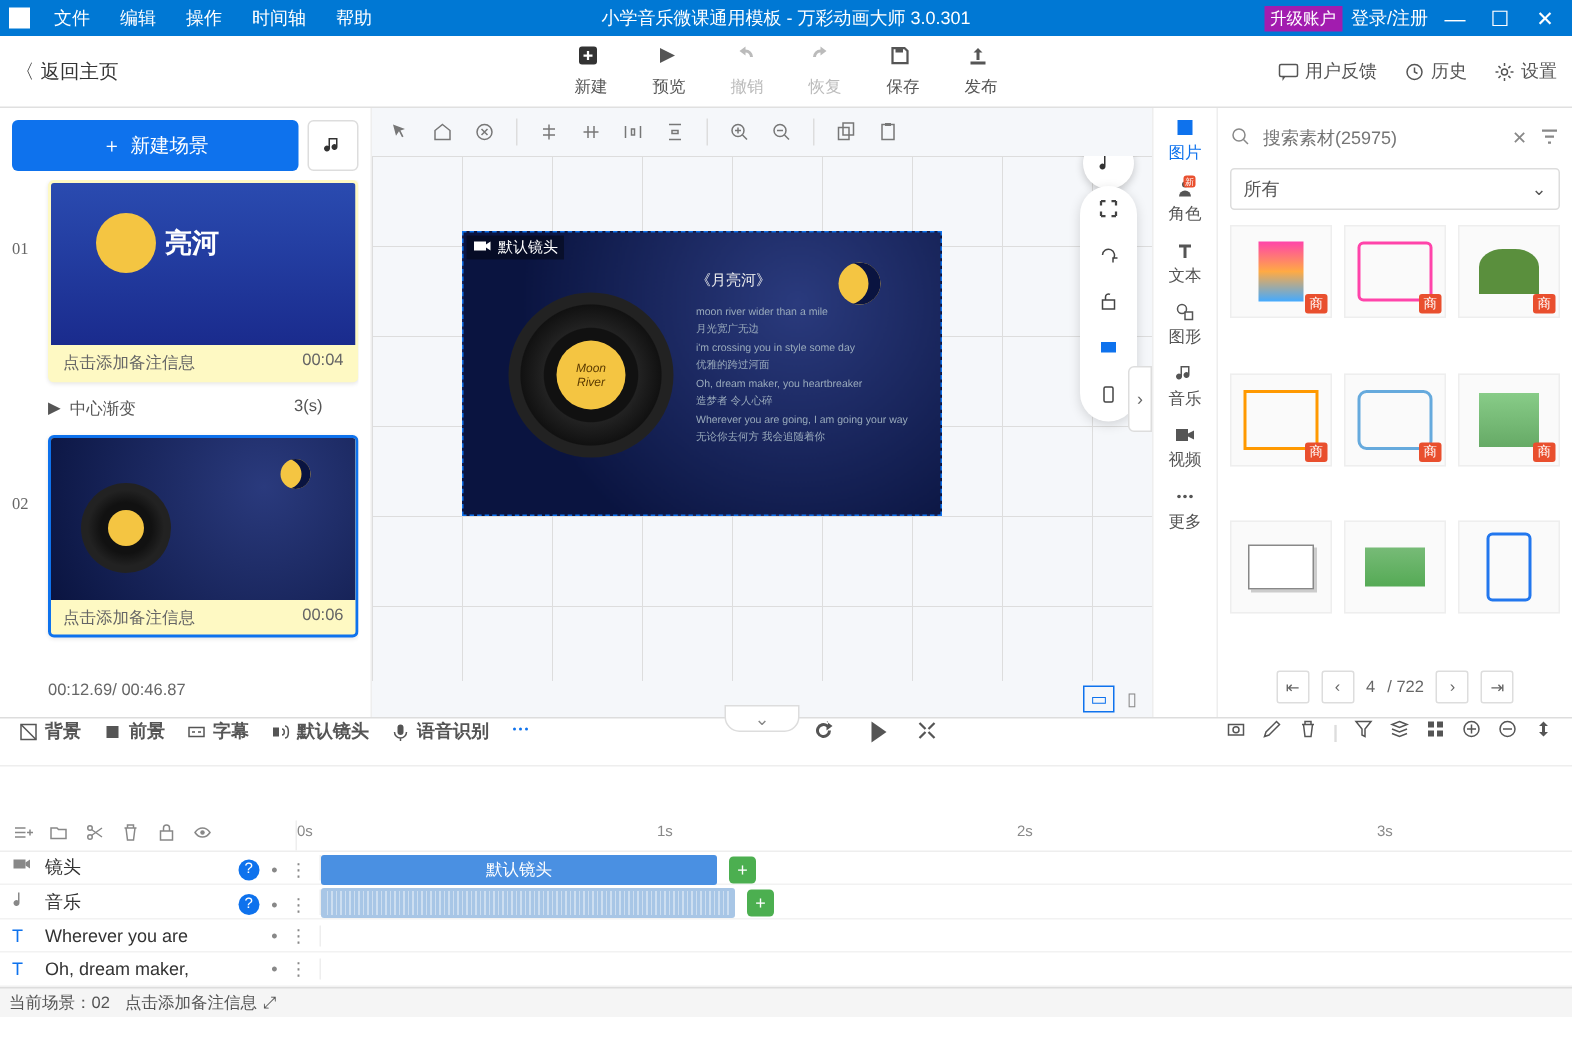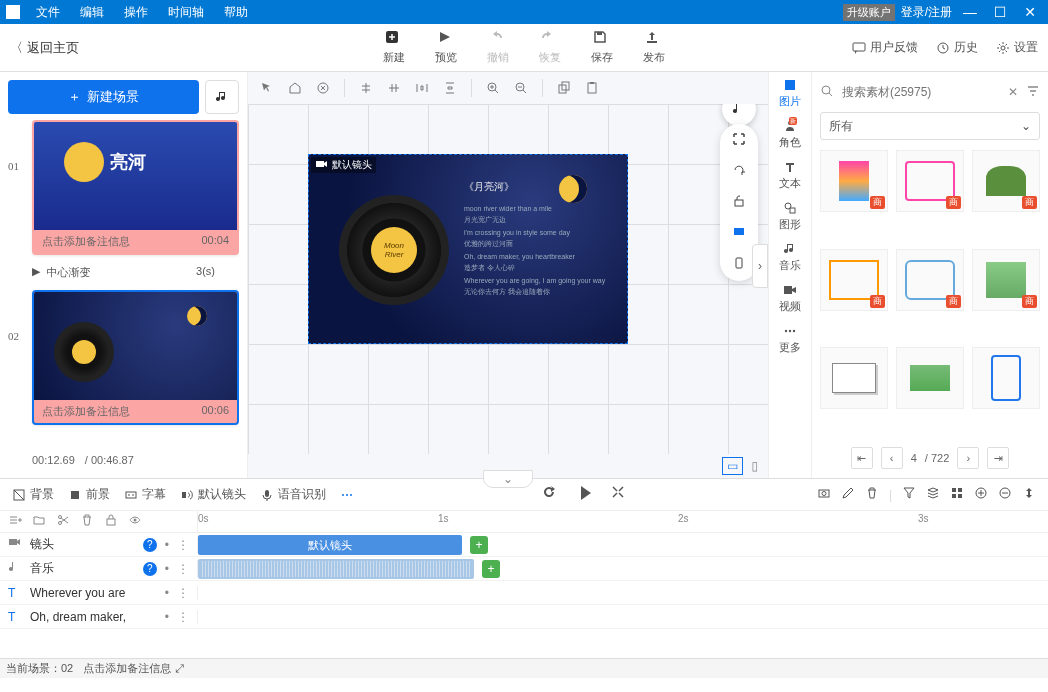--- a/index.html
+++ b/index.html
@@ -2,46 +2,46 @@
 <html><head>
 <meta charset="utf-8">
 <style>
 * { margin: 0; padding: 0; box-sizing: border-box; font-family: "Microsoft YaHei", Arial, sans-serif; }
 body { width: 1048px; height: 692px; background: #fff; overflow: hidden; font-size: 12px; color: #333; }
 .titlebar { height: 24px; background: #0078d4; display: flex; align-items: center; padding: 0 6px; color: #fff; position: relative; }
 .titlebar .logo { width: 14px; height: 14px; background: #fff; margin-right: 6px; }
 .titlebar .menu-item { padding: 0 10px; cursor: pointer; font-size: 12px; }
 .titlebar .center { position: absolute; left: 50%; transform: translateX(-50%); font-size: 12px; }
 .titlebar .right { margin-left: auto; display: flex; align-items: center; gap: 6px; }
-.titlebar .upgrade { background: #737373; padding: 1px 4px; font-size: 11px; }
+.titlebar .upgrade { background: #a21caf; padding: 1px 4px; font-size: 11px; }
 .titlebar .win-btn { width: 24px; text-align: center; cursor: pointer; font-size: 14px; }
 .toolbar { height: 48px; display: flex; align-items: center; border-bottom: 1px solid #e0e0e0; padding: 0 10px; }
 .toolbar .back { display: flex; align-items: center; gap: 4px; cursor: pointer; font-size: 13px; }
 .toolbar .center-tools { position: absolute; left: 50%; transform: translateX(-50%); display: flex; gap: 30px; }
 .toolbar .tool { display: flex; flex-direction: column; align-items: center; cursor: pointer; color: #555; font-size: 11px; gap: 2px; }
 .toolbar .tool.disabled { color: #bbb; }
 .toolbar .tool svg, .toolbar .tool .ico { width: 18px; height: 18px; fill: currentColor; }
 .toolbar .right-tools { margin-left: auto; display: flex; gap: 18px; }
 .toolbar .right-tool { display: flex; align-items: center; gap: 4px; cursor: pointer; font-size: 12px; color: #555; }
 .body-row { display: flex; height: 406px; }
 .left-panel { width: 248px; border-right: 1px solid #eee; display: flex; flex-direction: column; padding: 8px; gap: 6px; }
 .new-scene-row { display: flex; gap: 6px; }
 .new-scene { flex: 1; height: 34px; background: #0e72ed; color: #fff; border-radius: 4px; display: flex; align-items: center; justify-content: center; gap: 6px; cursor: pointer; font-size: 13px; }
 .sound-btn { width: 34px; height: 34px; border: 1px solid #ddd; border-radius: 4px; display: flex; align-items: center; justify-content: center; cursor: pointer; }
 .scene-list { flex: 1; overflow: auto; display: flex; flex-direction: column; gap: 8px; }
 .scene-item { display: flex; gap: 6px; align-items: flex-start; }
 .scene-idx { width: 18px; font-size: 11px; color: #666; padding-top: 40px; font-family: Liberation Serif, serif; }
-.scene-card { flex: 1; border: 2px solid transparent; border-radius: 4px; overflow: hidden; background: #fca5a5; box-shadow: 0 1px 3px rgba(0,0,0,0.1); }
+.scene-card { flex: 1; border: 2px solid transparent; border-radius: 4px; overflow: hidden; background: #fef9c3; box-shadow: 0 1px 3px rgba(0,0,0,0.1); }
 .scene-card.selected { border-color: #0e72ed; }
 .scene-thumb { height: 108px; background: #1a2b6d; position: relative; }
 .scene-thumb.moon1 { background: linear-gradient(#2a4bb0,#1a2b8d); }
 .scene-thumb.moon2 { background: radial-gradient(circle at 70% 30%, #2a3a7d, #0a1440); }
 .scene-foot { display: flex; justify-content: space-between; padding: 4px 8px; font-size: 11px; color: #666; }
 .scene-transition { display: flex; justify-content: space-between; padding: 2px 24px 2px 24px; font-size: 11px; color: #555; }
-.time-totals { display: flex; gap: 10px; padding: 4px 24px; font-size: 11px; color: #666; }
+.time-totals { display: flex; padding: 4px 24px; font-size: 11px; color: #666; }
 .canvas-area { flex: 1; position: relative; background: #f5f7fa; display: flex; flex-direction: column; }
 .canvas-toolbar { height: 32px; display: flex; align-items: center; gap: 14px; padding: 0 12px; color: #777; }
 .canvas-toolbar .sep { width: 1px; height: 18px; background: #ddd; }
 .canvas-toolbar .ti { cursor: pointer; display:flex; align-items:center; }
 .canvas-stage { flex: 1; position: relative; overflow: hidden; }
 .canvas-grid { position: absolute; inset: 0; background-image: linear-gradient(#ddd 1px, transparent 1px), linear-gradient(90deg, #ddd 1px, transparent 1px); background-size: 60px 60px; }
 .canvas-obj { position: absolute; left: 60px; top: 50px; width: 320px; height: 190px; background: radial-gradient(circle at 70% 25%, #2a3a7d, #0a1440 70%); border: 1px dashed #0e72ed; }
 .canvas-obj .tag { position: absolute; top: 2px; left: 2px; background: rgba(0,0,0,0.4); color: #fff; font-size: 10px; padding: 1px 4px; display:flex; align-items:center; gap:3px; }
 .canvas-obj .moon { position:absolute; right:40px; top:20px; width:28px; height:28px; border-radius:50%; background:#f4c542; box-shadow: inset -8px 0 0 #0a1440; }
 .canvas-obj .disc { position:absolute; left:30px; top:40px; width:110px; height:110px; border-radius:50%; background:radial-gradient(circle,#111 40%,#222 41%,#111 60%,#222 61%); display:flex; align-items:center; justify-content:center; }
@@ -64,32 +64,32 @@
 .search-row input { flex: 1; border: none; outline: none; font-size: 12px; }
 .search-row .si { color: #888; cursor:pointer; }
 .add-row { display: flex; align-items: center; justify-content: center; gap: 28px; height: 26px; color: #555; font-size: 12px; }
 .add-row .add { cursor: pointer; }
 .cat-sel { height: 28px; border: 1px solid #ddd; border-radius: 3px; display: flex; align-items: center; justify-content: space-between; padding: 0 8px; cursor: pointer; color: #555; }
 .asset-grid { flex: 1; display: grid; grid-template-columns: repeat(3, 1fr); gap: 8px; overflow: auto; padding-top: 4px; }
 .asset { height: 62px; border: 1px solid #eee; position: relative; background: #fafafa; display:flex; align-items:center; justify-content:center; }
 .asset .badge { position: absolute; bottom: 2px; right: 2px; background: #e94f2e; color: #fff; font-size: 9px; padding: 0 3px; border-radius: 2px; }
 .pager { height: 28px; display: flex; align-items: center; justify-content: center; gap: 8px; color: #666; font-size: 11px; }
 .pager .pbtn { width: 22px; height: 22px; border: 1px solid #ddd; display: flex; align-items: center; justify-content: center; cursor: pointer; border-radius:2px; }
-.timeline-toolbar { height: 32px; border-top: 1px solid #ddd; display: flex; align-items: center; padding: 0 12px; gap: 14px; color: #555; font-size: 12px; }
+.timeline-toolbar { height: 32px; border-top: 1px solid #ddd; display: flex; align-items: flex-start; padding: 0 12px; gap: 14px; color: #555; font-size: 12px; font-weight: bold; }
 .timeline-toolbar .titem { display: flex; align-items: center; gap: 4px; cursor: pointer; }
 .timeline-toolbar .sep { flex: 1; }
 .timeline-toolbar .ctrls { display: flex; gap: 16px; align-items: center; }
 .timeline-toolbar .right-ctrls { display: flex; gap: 10px; align-items: center; }
 .timeline { height: 148px; border-top: 1px solid #eee; display: flex; flex-direction: column; overflow:hidden; }
-.tl-head { display: flex; height: 22px; border-bottom: 1px solid #eee; }
+.tl-head { display: flex; height: 22px; border-bottom: 1px solid #eee; margin-top: 36px; }
 .tl-left { width: 198px; display: flex; align-items: center; gap: 10px; padding: 0 8px; color: #888; border-right:1px solid #eee; }
 .tl-ruler { flex: 1; position: relative; font-size: 10px; color: #888; }
 .tl-ruler .tick { position: absolute; top: 2px; }
 .tl-row { display: flex; height: 24px; border-bottom: 1px solid #f2f2f2; align-items: center; }
-.tl-row-left { width: 198px; display: flex; align-items: center; gap: 8px; padding: 0 8px; border-right:1px solid #eee; }
+.tl-row-left { width: 214px; display: flex; align-items: flex-end; gap: 8px; padding: 0 8px; border-right:1px solid #eee; }
 .tl-row-left .ricon { color: #888; width:14px; }
 .tl-row-left .rname { flex: 1; font-size: 12px; color: #333; }
 .tl-row-left .help { width: 14px; height: 14px; border-radius: 50%; background: #0e72ed; color: #fff; font-size: 10px; display: flex; align-items: center; justify-content: center; }
 .tl-row-left .rmore { color: #888; cursor: pointer; }
 .tl-row-right { flex: 1; position: relative; height: 100%; }
 .tl-clip { position: absolute; top: 2px; height: 20px; border-radius: 2px; }
 .tl-clip.cam { background: #4a90e2; color: #fff; font-size: 11px; display: flex; align-items: center; justify-content: center; }
 .tl-clip.audio { background: #a8c6e6; }
 .tl-clip.audio::after { content:""; position:absolute; inset:2px 4px; background: repeating-linear-gradient(90deg, rgba(255,255,255,0.7) 0 1px, transparent 1px 3px); opacity:0.6; }
 .tl-add { position: absolute; top: 3px; width: 18px; height: 18px; background: #4caf50; color: #fff; border-radius: 3px; display: flex; align-items: center; justify-content: center; cursor: pointer; font-size:12px; }
@@ -108,20 +108,21 @@
 </head>
 <body>
 
 <div class="titlebar">
   <div class="logo"></div>
   <div class="menu-item">文件</div>
   <div class="menu-item">编辑</div>
   <div class="menu-item">操作</div>
   <div class="menu-item">时间轴</div>
   <div class="menu-item">帮助</div>
+  <div class="center">小学音乐微课通用模板 - 万彩动画大师 3.0.301</div>
   <div class="right">
     <span class="upgrade">升级账户</span>
     <span>登录/注册</span>
     <span class="win-btn">—</span>
     <span class="win-btn">☐</span>
     <span class="win-btn">✕</span>
   </div>
 </div>
 
 <div class="toolbar">

